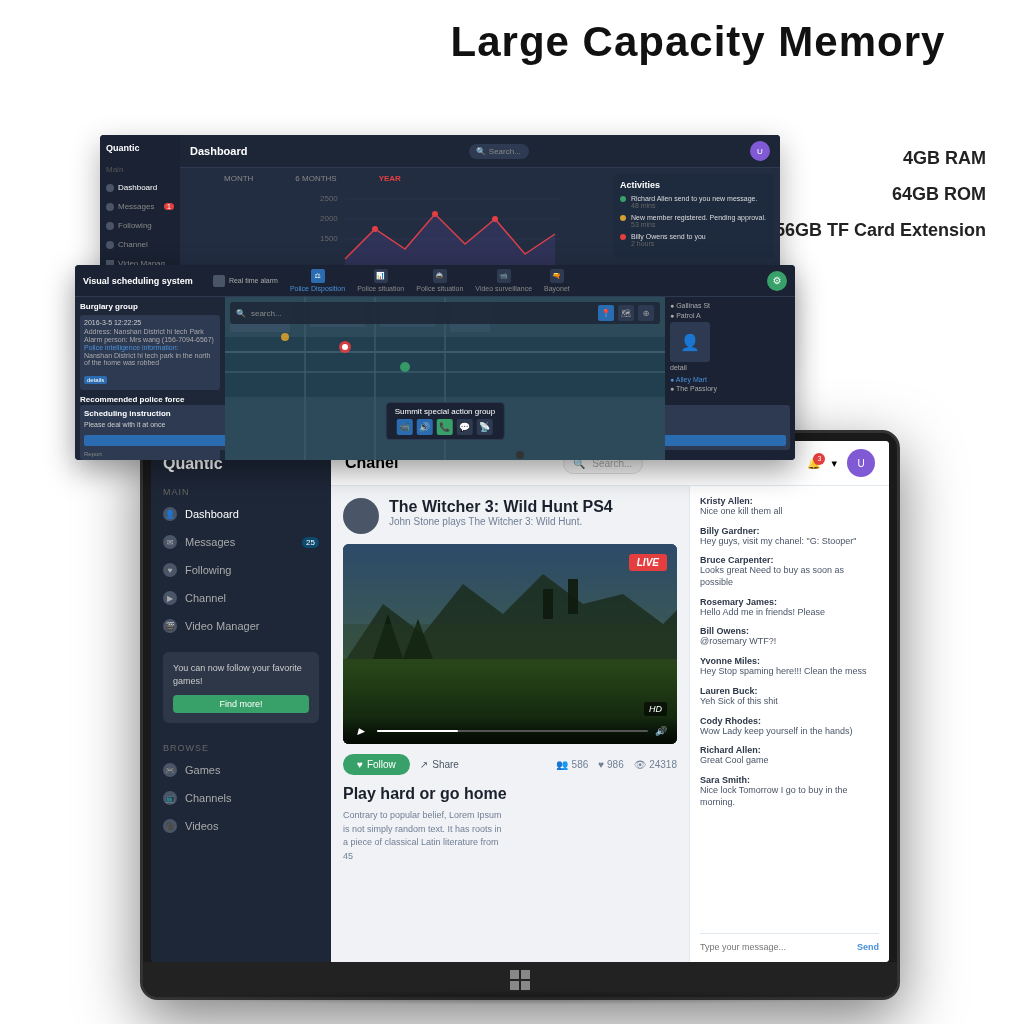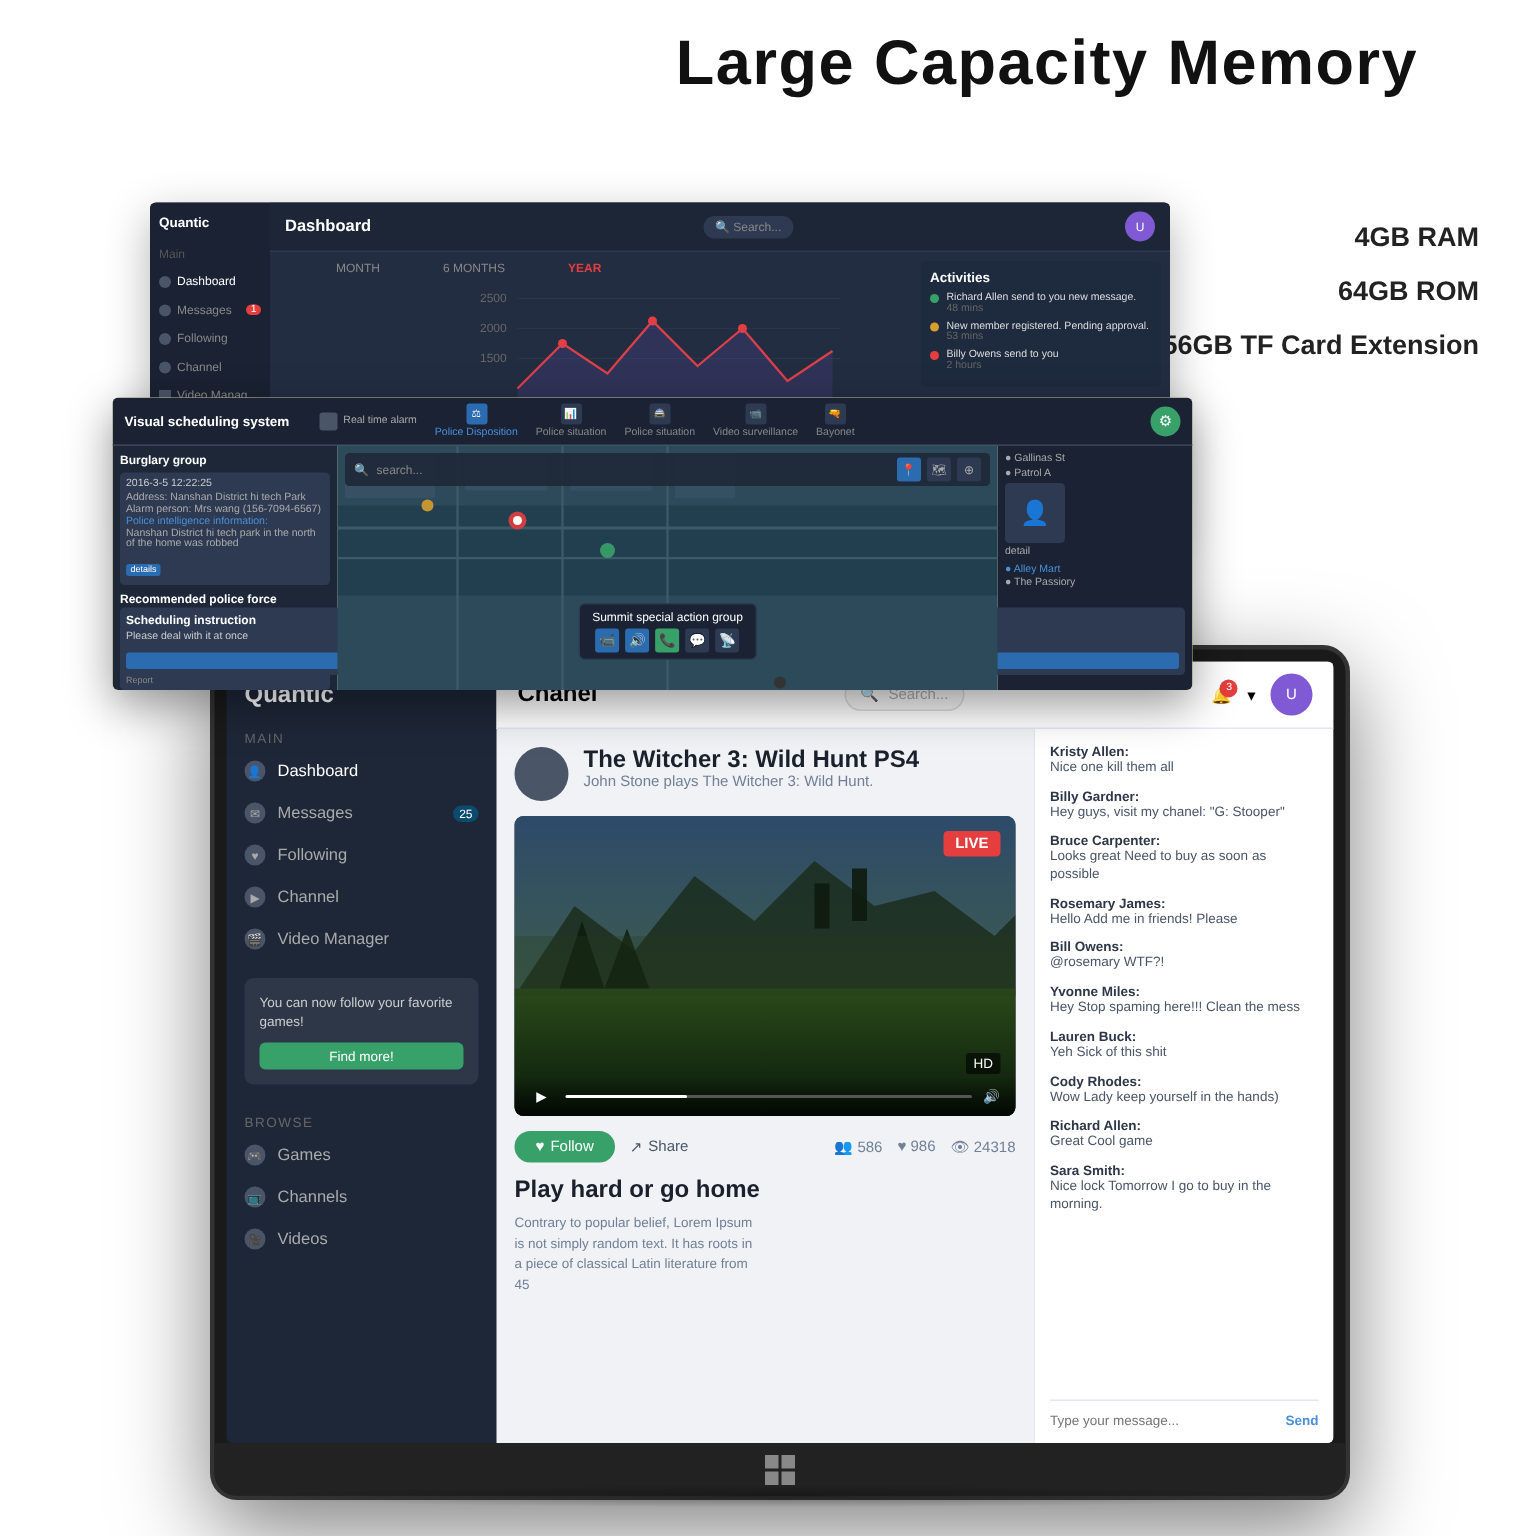--- a/index.html
+++ b/index.html
@@ -270,20 +270,21 @@
       border-radius: 6px;
       position: relative;
       overflow: hidden;
       margin-bottom: 10px;
     }
     .video-scene {
       width: 100%;
       height: 100%;
       background: linear-gradient(180deg, #3d6b8a 0%, #2d5a4a 30%, #1a2e1a 60%, #0a1a0a 100%);
       position: relative;
+      font-style: italic;
     }
     
     .video-scene::before {
       content: '';
       position: absolute;
       bottom: 0;
       left: 0;
       right: 0;
       height: 60%;
       background: linear-gradient(180deg, transparent, #0d1a0d);
@@ -435,21 +436,21 @@
 
     
 
     
     .screen-police {
       position: absolute;
       left: 75px;
       top: 265px;
       width: 720px;
       height: 195px;
-      background: #fef9c3;
+      background: #0c4a6e;
       border-radius: 4px;
       box-shadow: 0 10px 30px rgba(0,0,0,0.4);
       overflow: hidden;
       z-index: 2;
     }
 
     
     .screen-dashboard {
       position: absolute;
       left: 100px;

